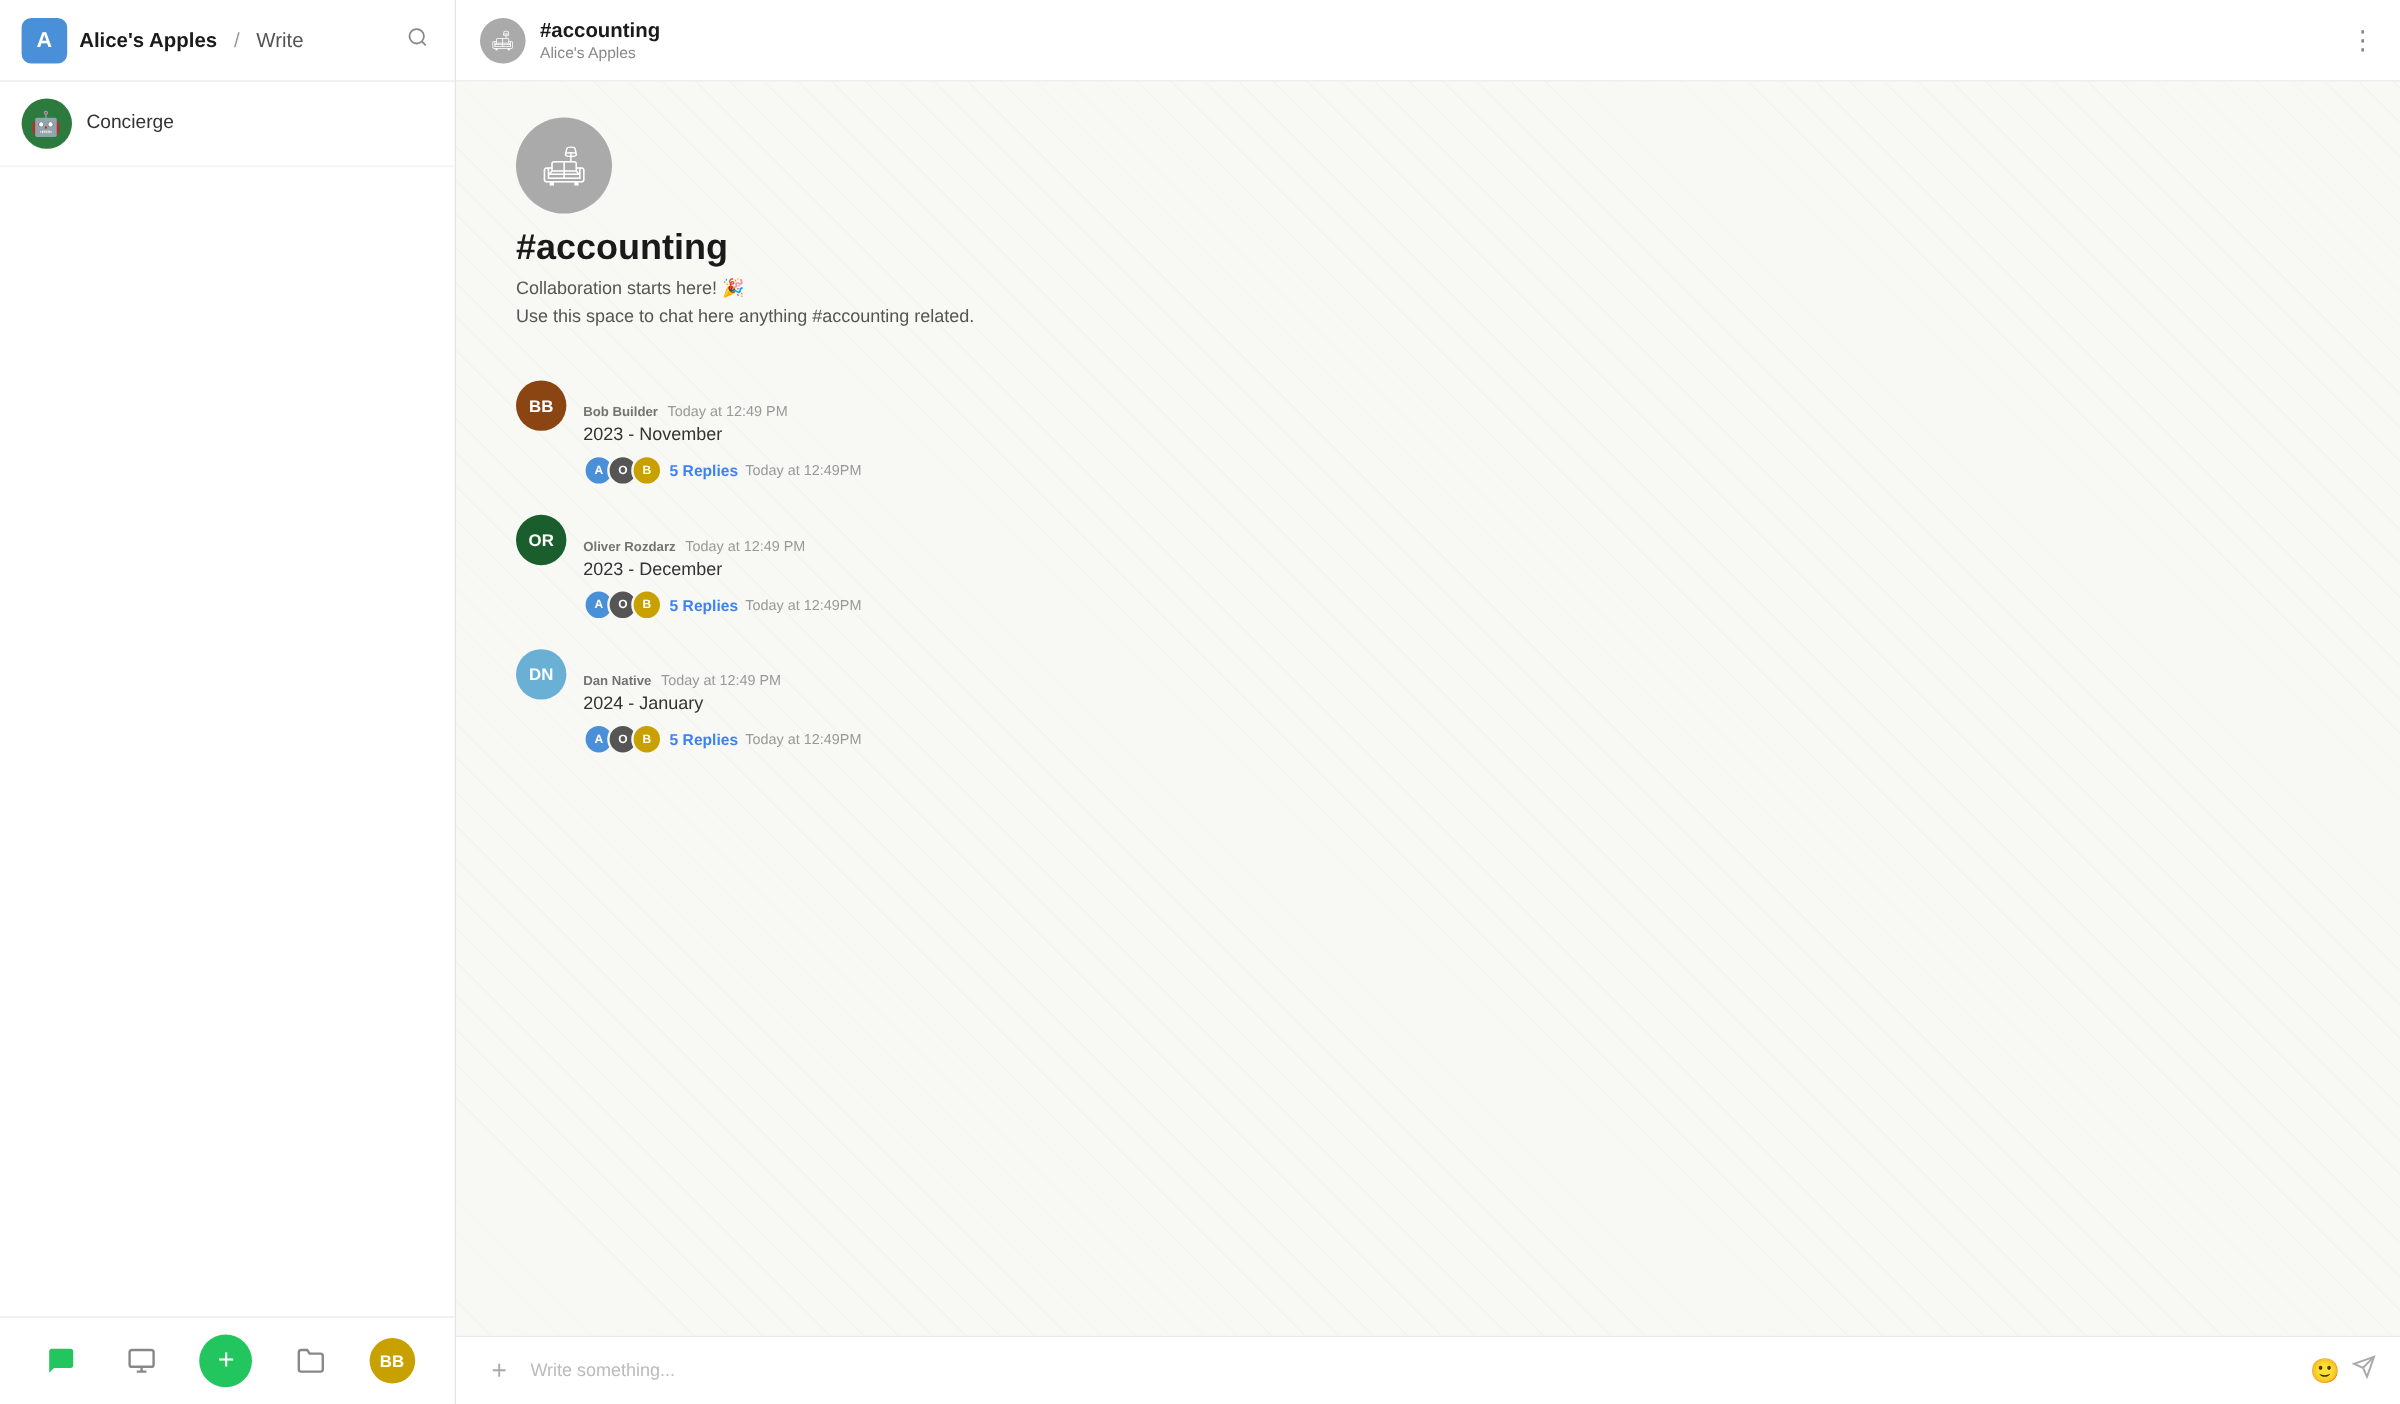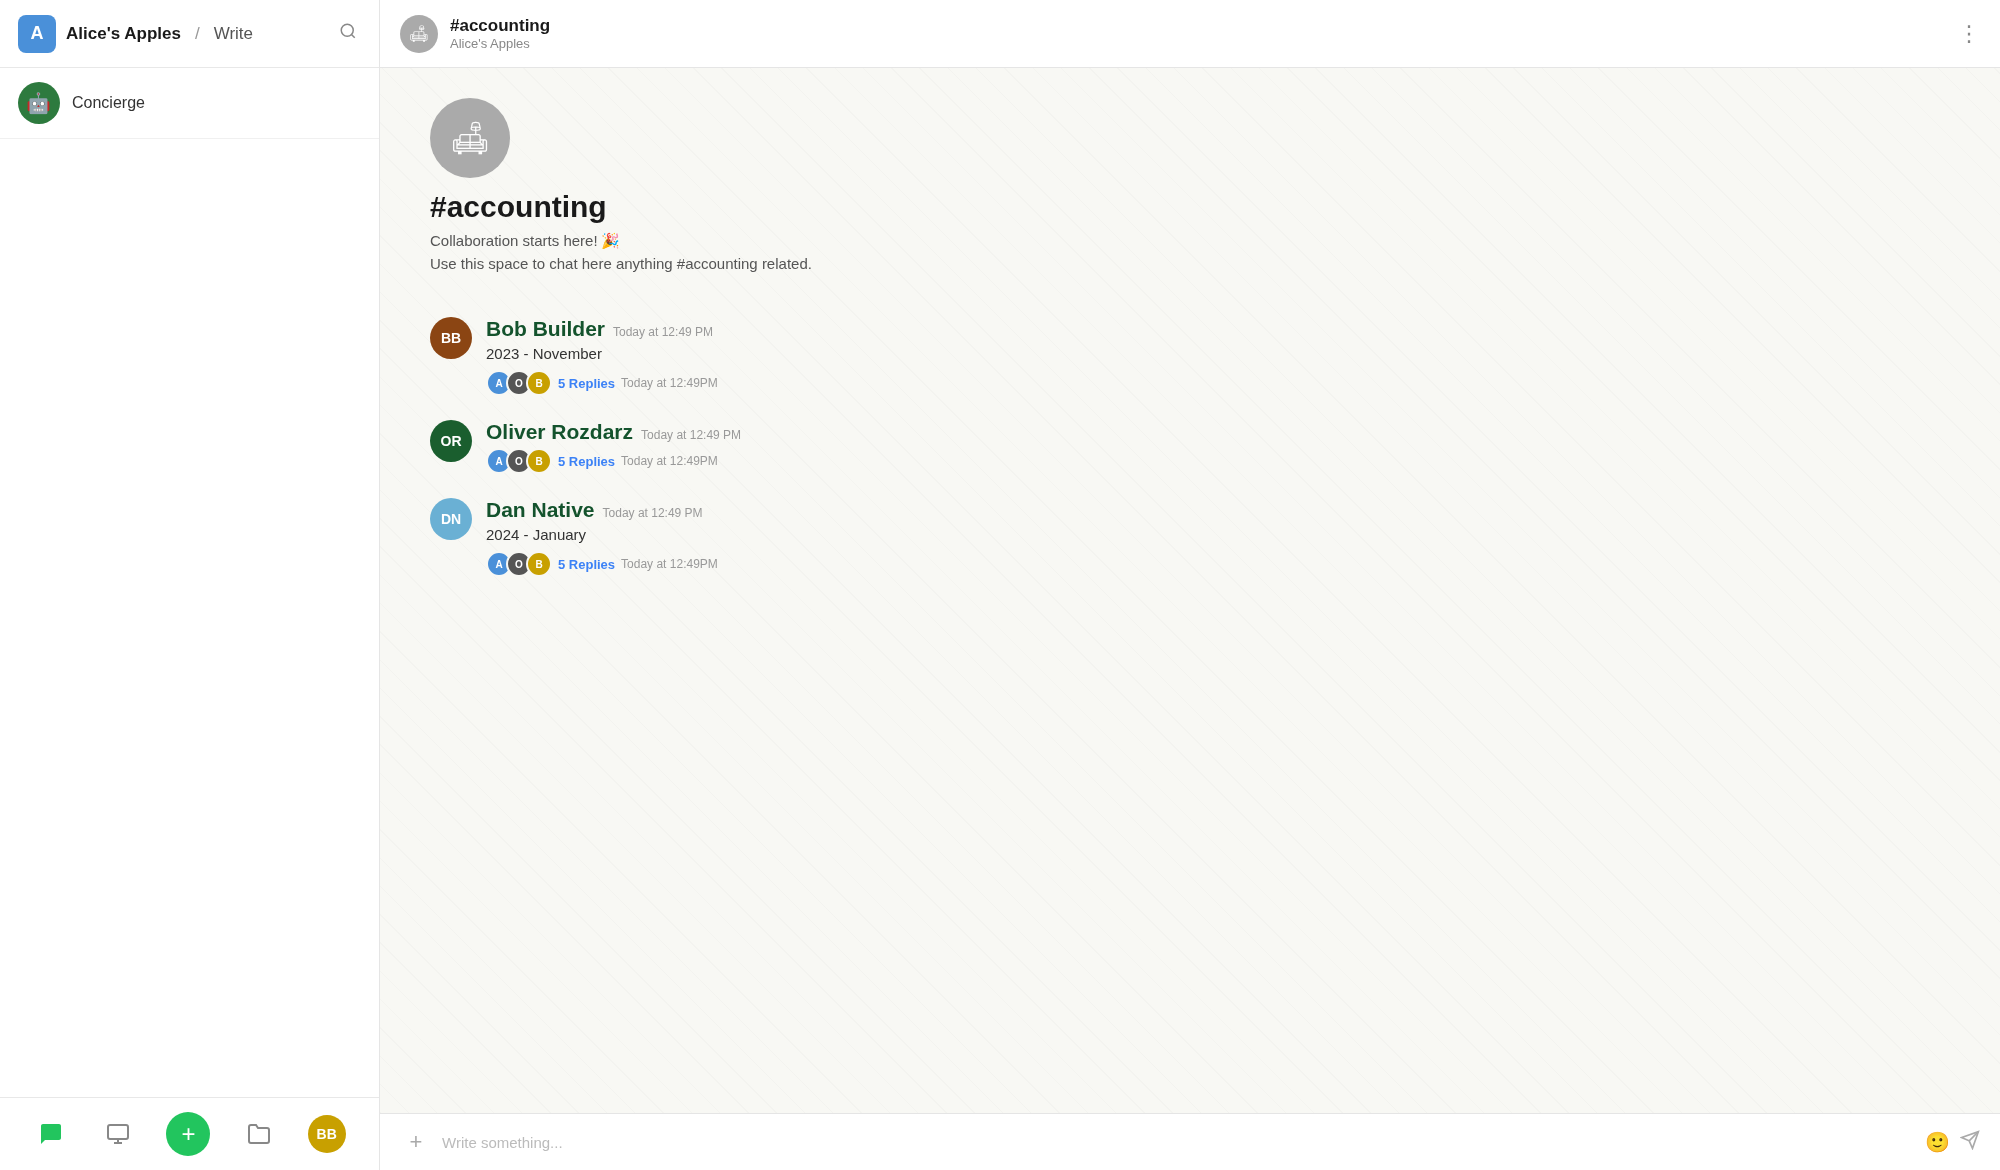--- a/index.html
+++ b/index.html
@@ -324,28 +324,29 @@
     }
 
     .message-header {
       display: flex;
       align-items: baseline;
       gap: 8px;
       margin-bottom: 4px;
     }
 
     .message-author {
-      font-size: 21px;
+      font-size: 11px;
       font-weight: 700;
-      color: #14532d;
+      color: #737373;
     }
 
     .message-time {
       font-size: 12px;
       color: #999;
+      margin-top: 19px;
     }
 
     .message-text {
       font-size: 15px;
       color: #333;
       margin-bottom: 8px;
     }
 
     .replies-row {
       display: flex;
@@ -553,20 +554,21 @@
 
       <div class="message-item">
         <div class="message-avatar" style="background:#1a5e2e;">
           <span>OR</span>
         </div>
         <div class="message-body">
           <div class="message-header">
             <span class="message-author">Oliver Rozdarz</span>
             <span class="message-time">Today at 12:49 PM</span>
           </div>
+          <div class="message-text">2023 - December</div>
           <div class="replies-row">
             <div class="reply-avatars">
               <div class="reply-avatar" style="background:#4a90d9;">A</div>
               <div class="reply-avatar" style="background:#555;">O</div>
               <div class="reply-avatar" style="background:#c8a000;">B</div>
             </div>
             <span class="replies-count">5 Replies</span>
             <span class="replies-time">Today at 12:49PM</span>
           </div>
         </div>

